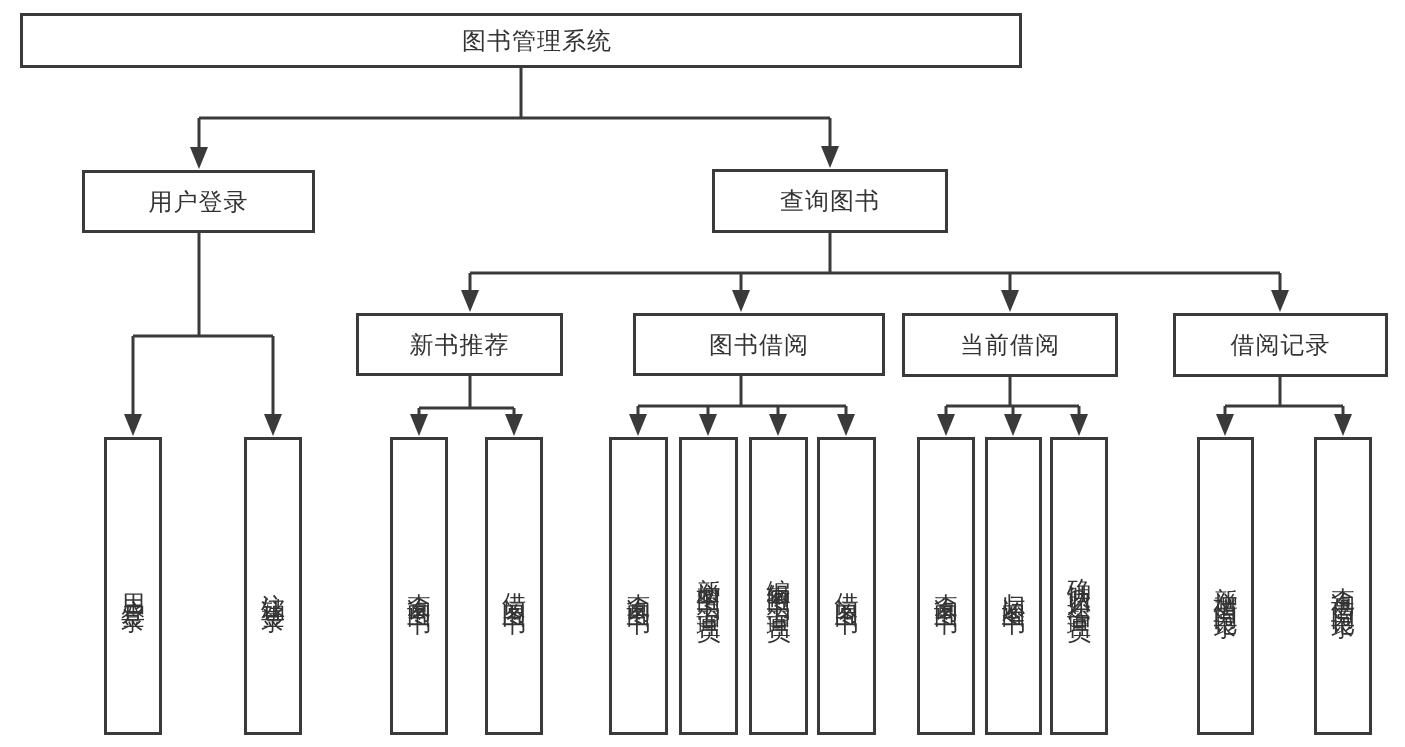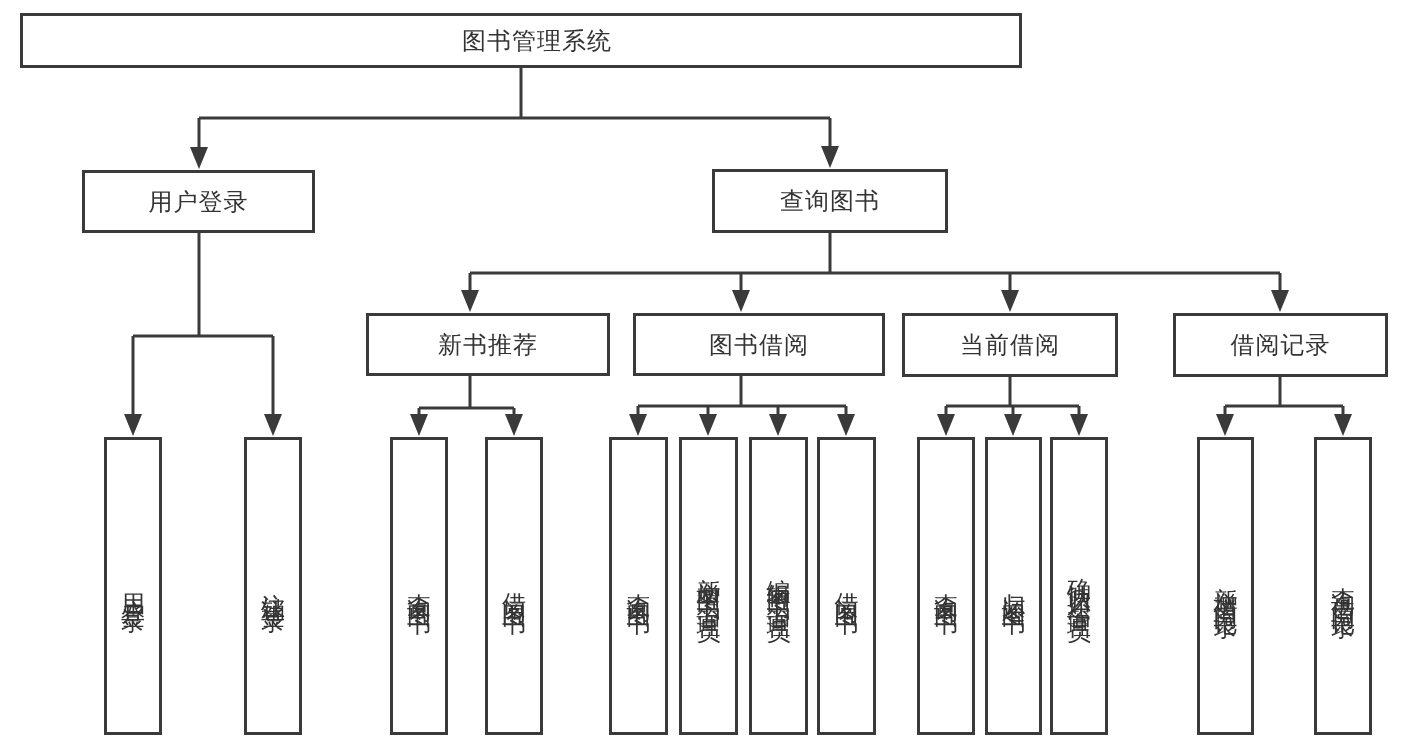--- a/index.html
+++ b/index.html
@@ -97,21 +97,21 @@
       <polygon points="1216,414 1234,414 1225,436"></polygon>
       <polygon points="1334,414 1352,414 1343,436"></polygon>
     </g>
   </svg>
 
   <div class="hbox" style="left:20px; top:13px; width:1002px; height:55px;padding-left:32px;">图书管理系统</div>
 
   <div class="hbox" style="left:82px; top:170px; width:233px; height:63px;">用户登录</div>
   <div class="hbox" style="left:712px; top:169px; width:236px; height:64px;">查询图书</div>
 
-  <div class="hbox" style="left:366px; top:313px; width:244px; height:63px;">新书推荐</div>
+  <div class="hbox" style="left:356px; top:313px; width:207px; height:63px;">新书推荐</div>
   <div class="hbox" style="left:633px; top:313px; width:252px; height:63px;">图书借阅</div>
   <div class="hbox" style="left:902px; top:313px; width:216px; height:64px;">当前借阅</div>
   <div class="hbox" style="left:1173px; top:313px; width:215px; height:64px;">借阅记录</div>
 
   <div class="vbox" style="left:104px; width:58px;">
     <span class="vlabel">用户登录</span>
   </div>
   <div class="vbox" style="left:244px; width:58px;">
     <span class="vlabel">注销登录</span>
   </div>

